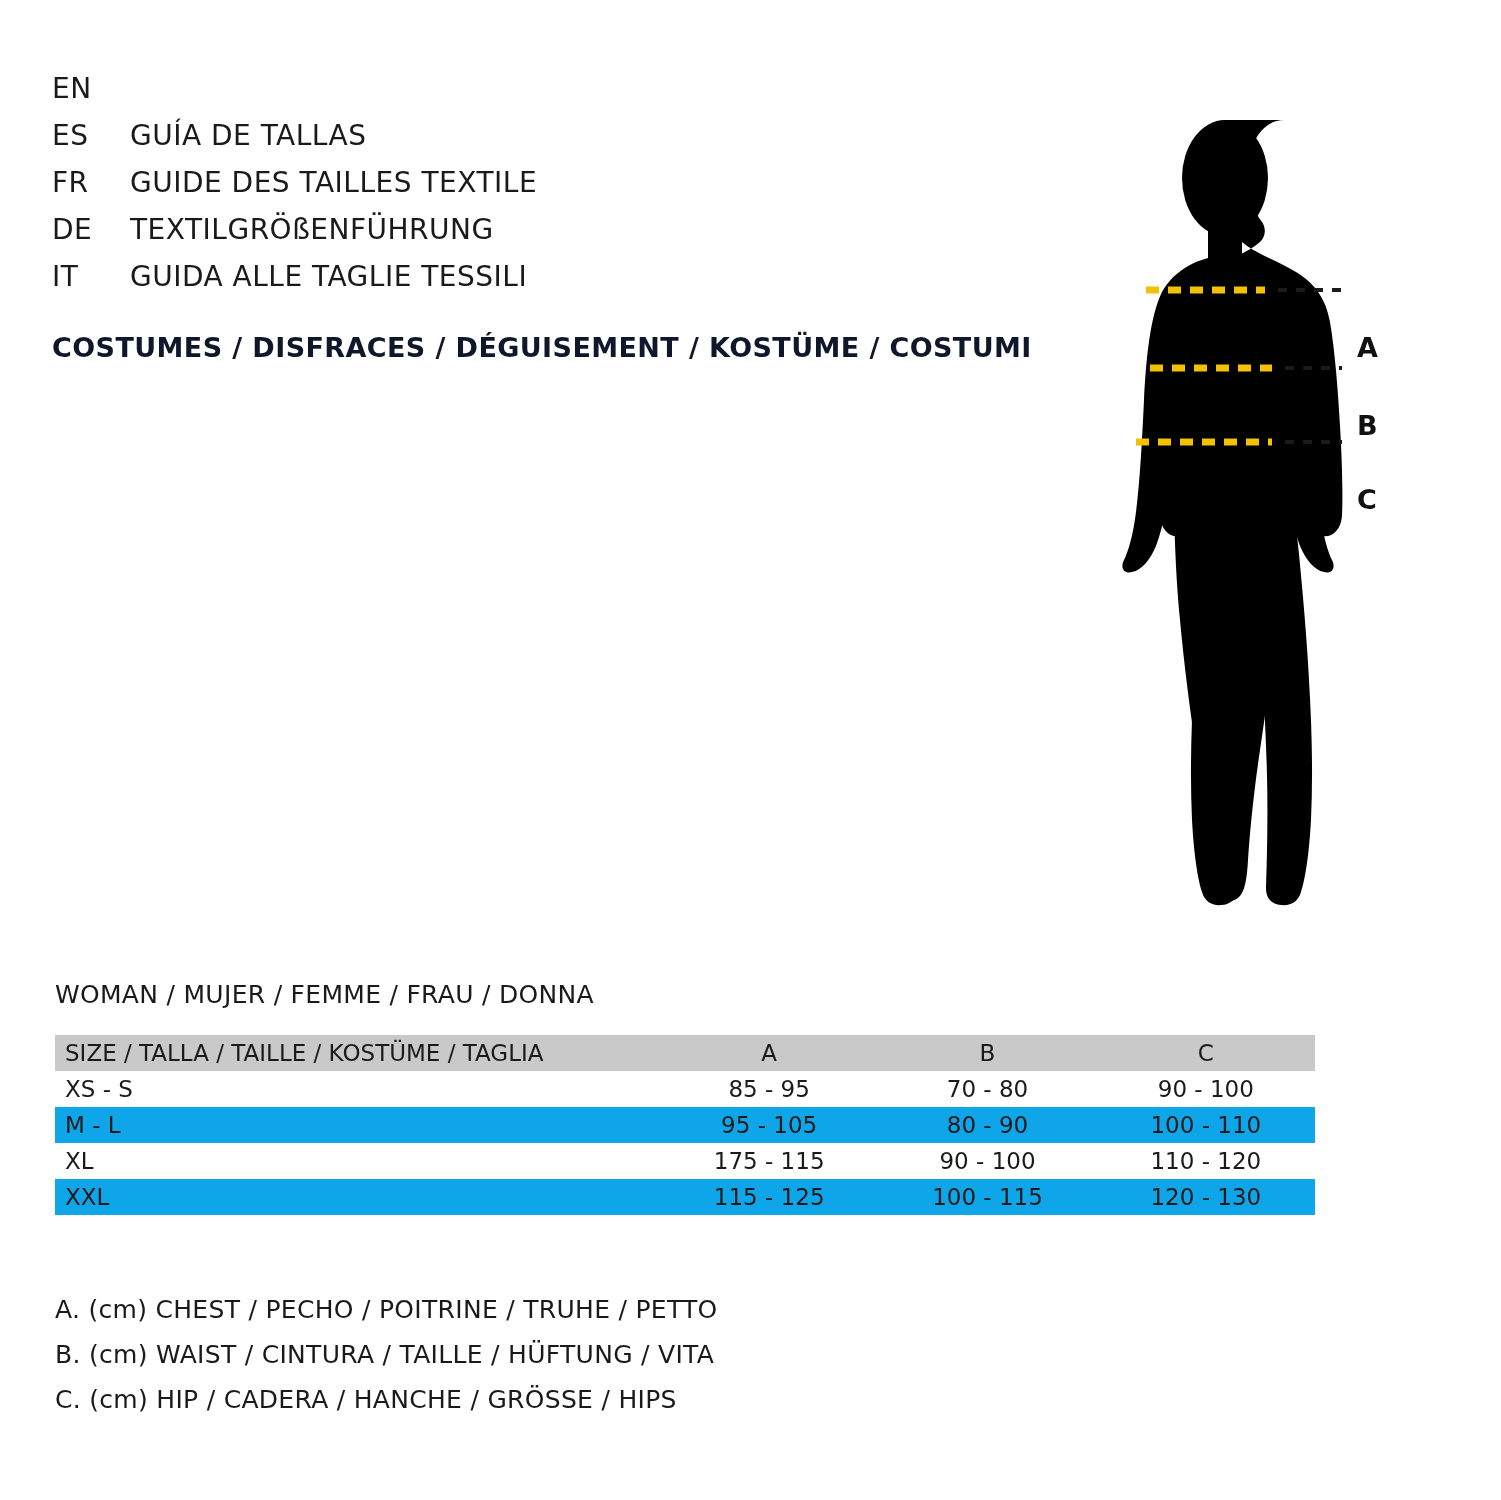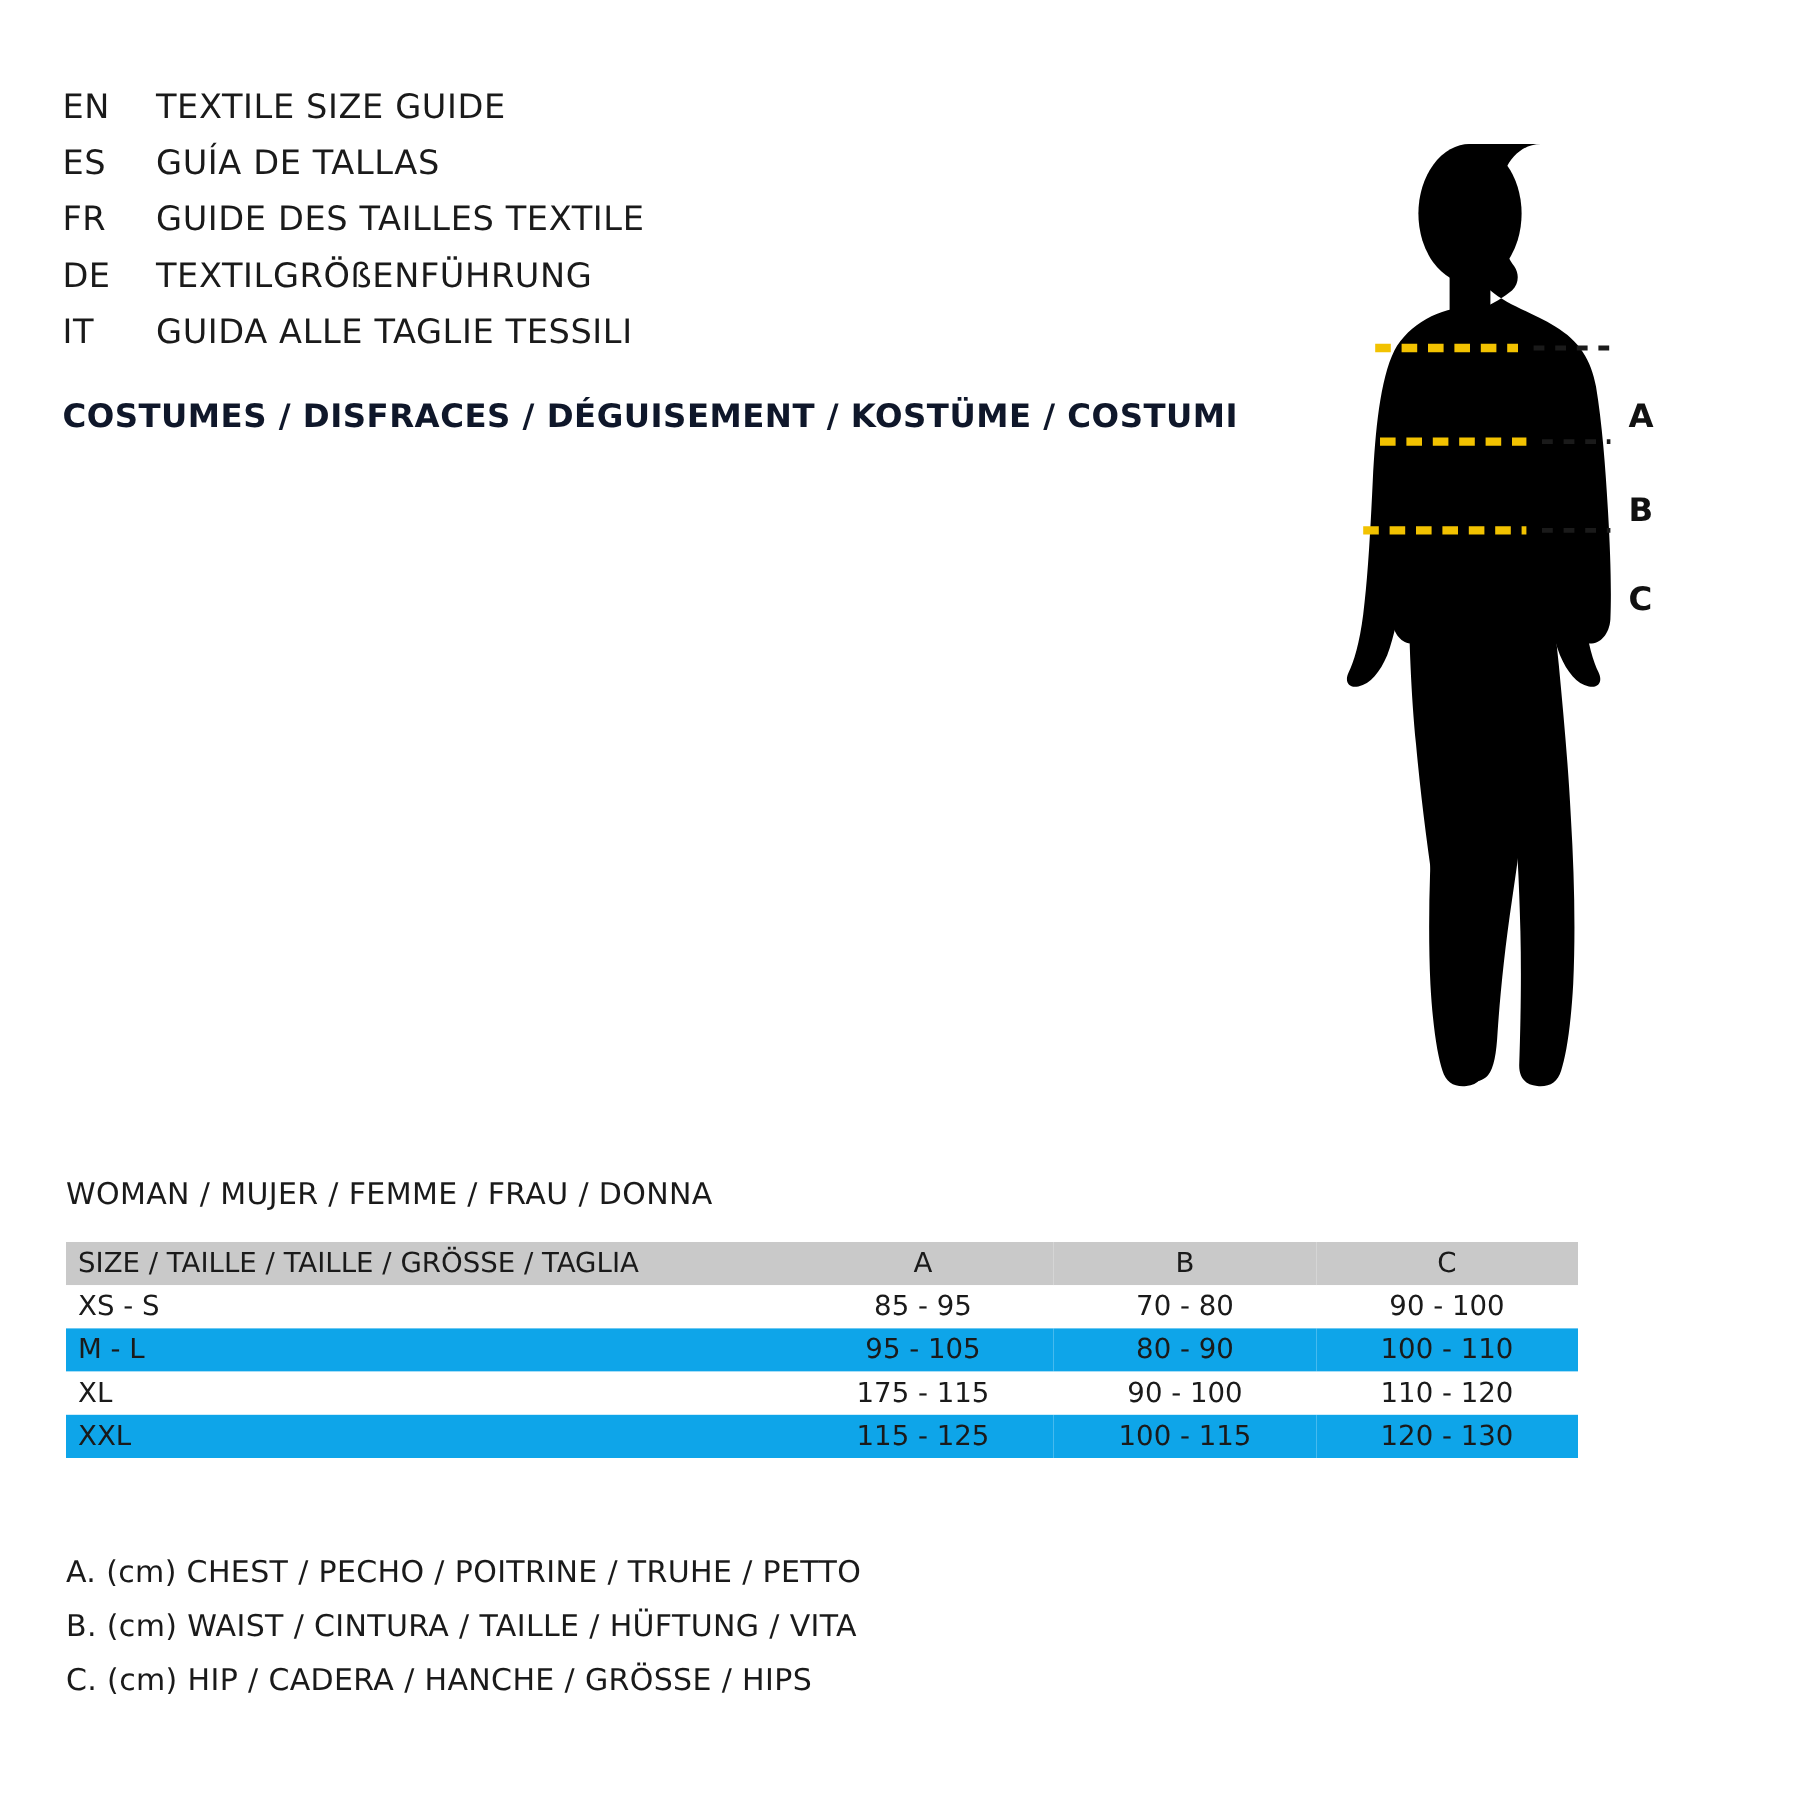--- a/index.html
+++ b/index.html
@@ -130,21 +130,20 @@
   }
 </style>
 </head>
 <body>
 
 <div class="page">
 
   <div class="lang-block">
     <div class="lang-row">
       <span class="lang-code">EN</span>
-      <span class="lang-text">TEXTILE SIZE GUIDE</span>
     </div>
     <div class="lang-row">
       <span class="lang-code">ES</span>
       <span class="lang-text">GUÍA DE TALLAS</span>
     </div>
     <div class="lang-row">
       <span class="lang-code">FR</span>
       <span class="lang-text">GUIDE DES TAILLES TEXTILE</span>
     </div>
     <div class="lang-row">
@@ -254,21 +253,21 @@
     <span class="marker-label" id="label-a">A</span>
     <span class="marker-label" id="label-b">B</span>
     <span class="marker-label" id="label-c">C</span>
   </div>
 
   <div class="table-title">WOMAN / MUJER / FEMME / FRAU / DONNA</div>
 
   <table class="size-table">
     <thead>
       <tr>
-        <th class="size-col">SIZE / TAILLE / TAILLE / GRÖSSE / TAGLIA</th>
+        <th class="size-col">SIZE / TALLA / TAILLE / KOSTÜME / TAGLIA</th>
         <th>A</th>
         <th>B</th>
         <th>C</th>
       </tr>
     </thead>
     <tbody>
       <tr class="odd">
         <td class="size-col">XS - S</td>
         <td>85 - 95</td>
         <td>70 - 80</td>

